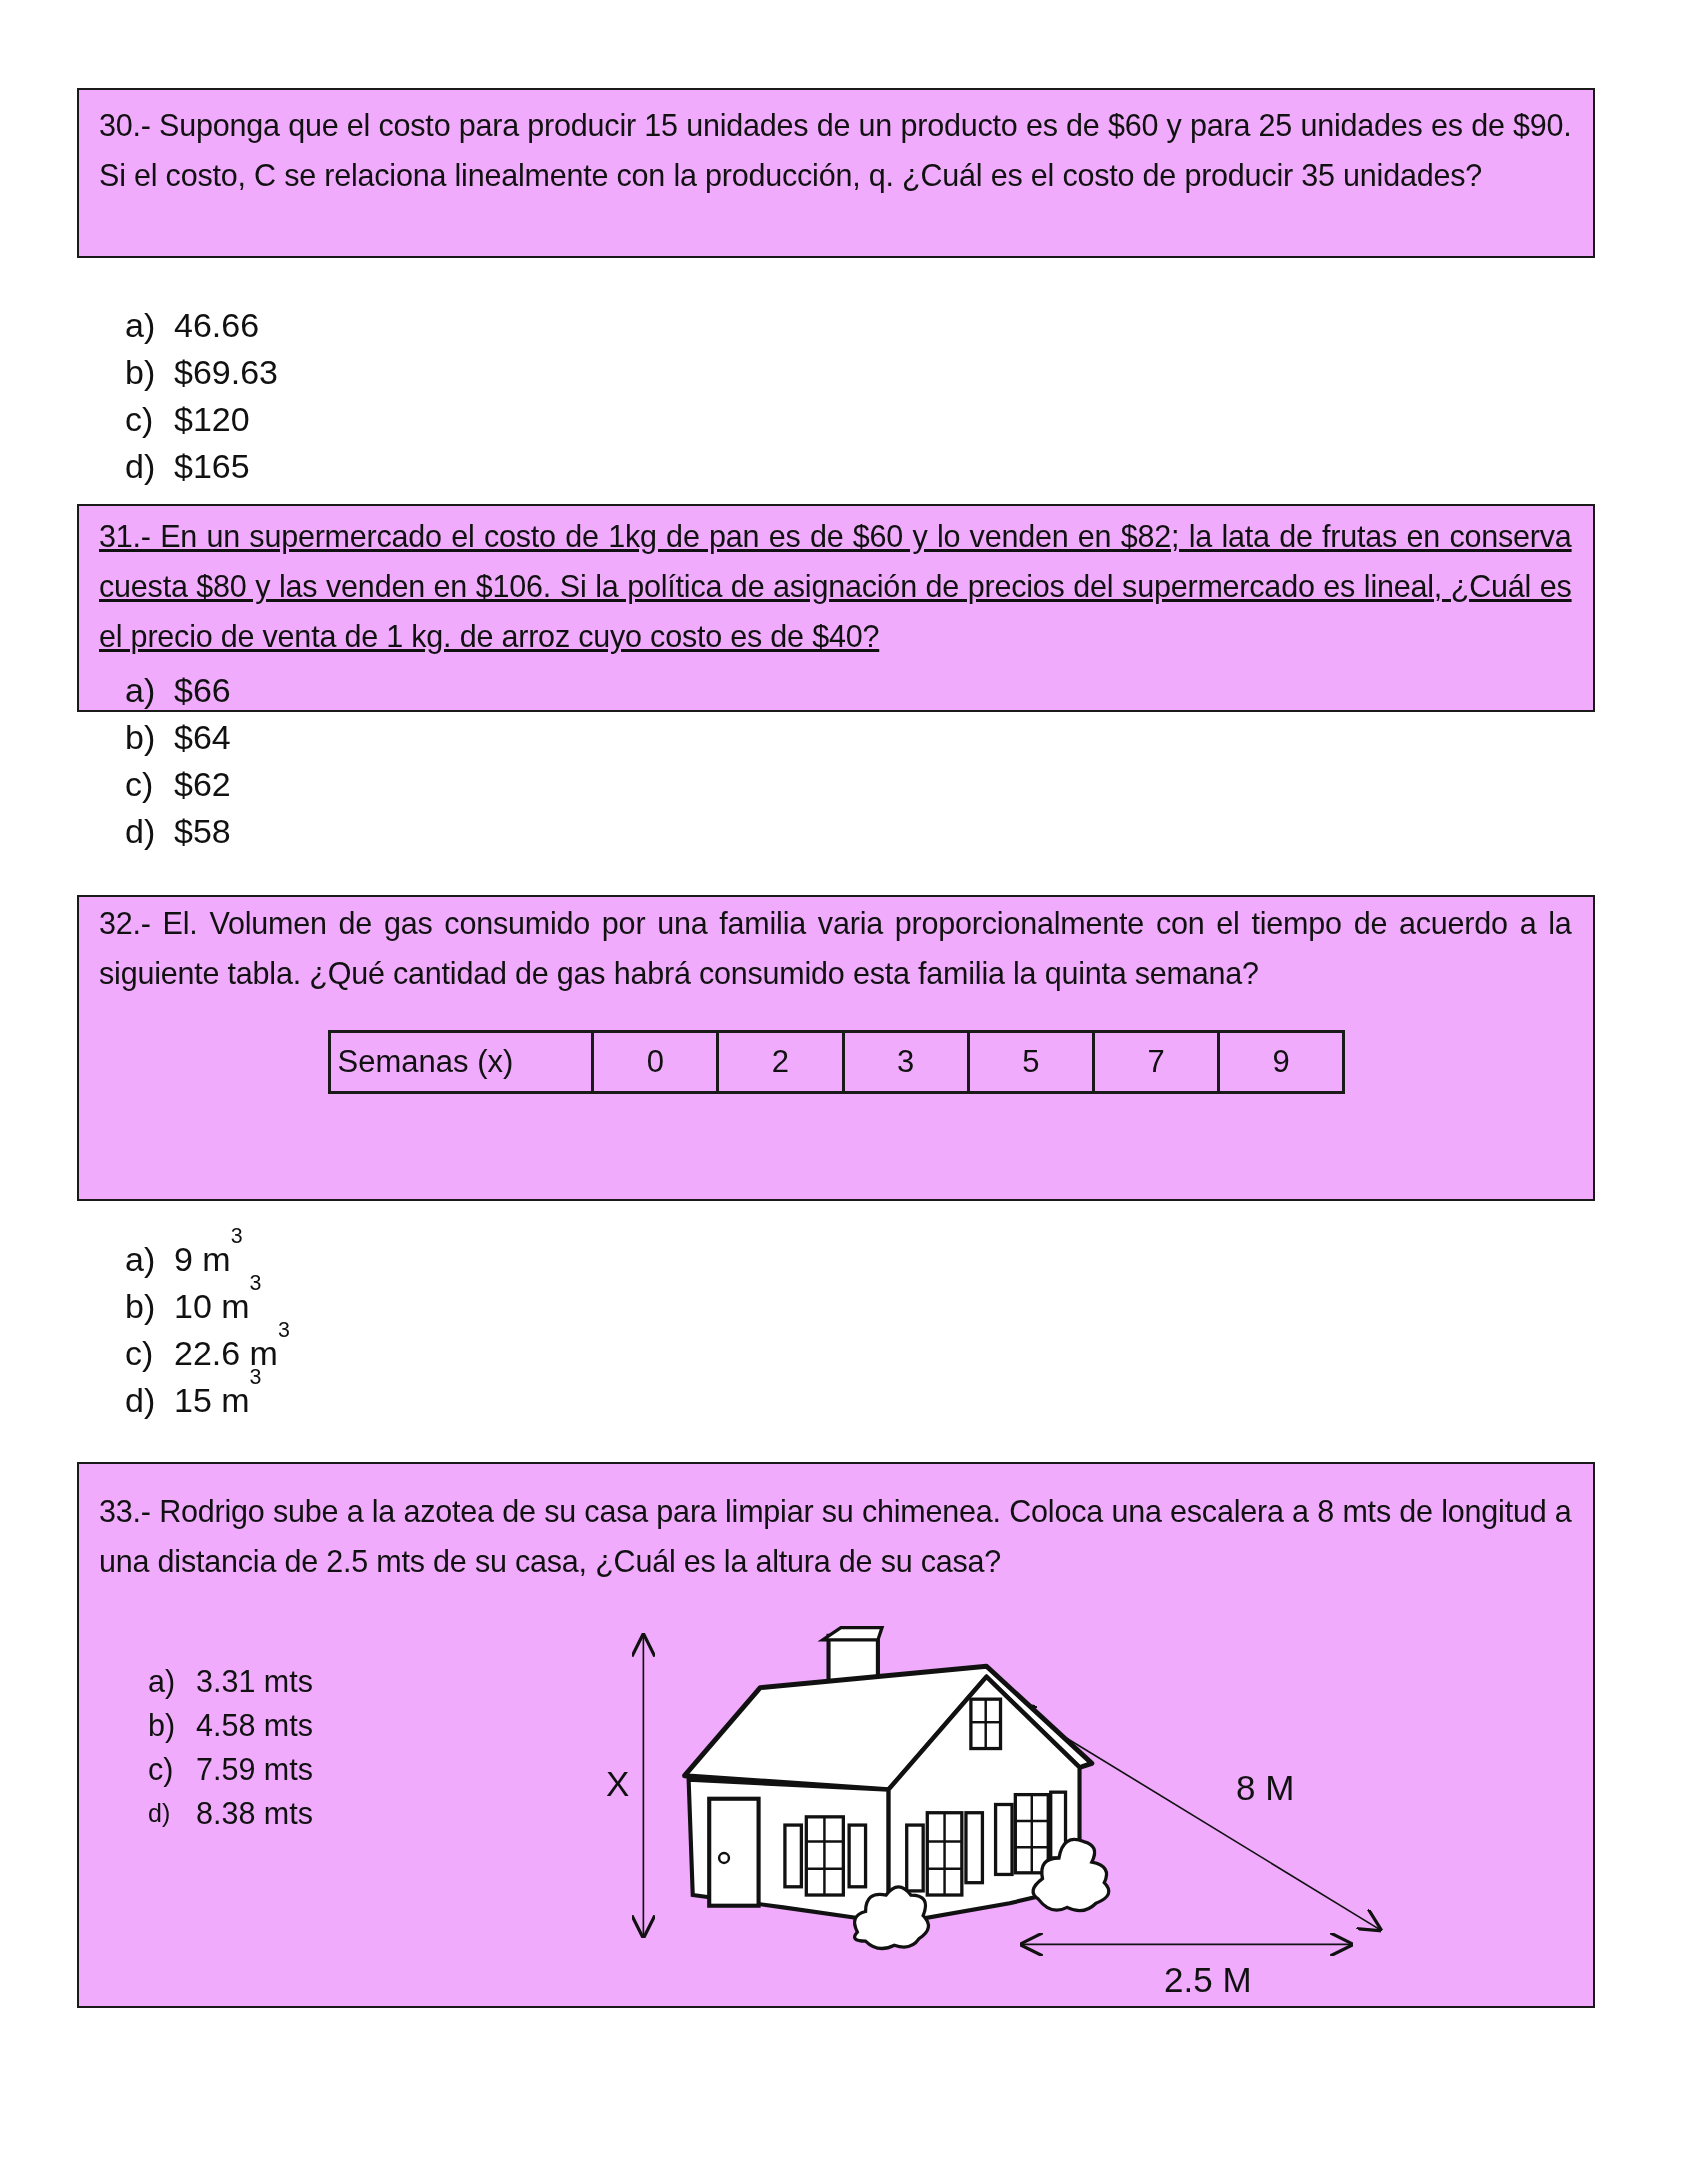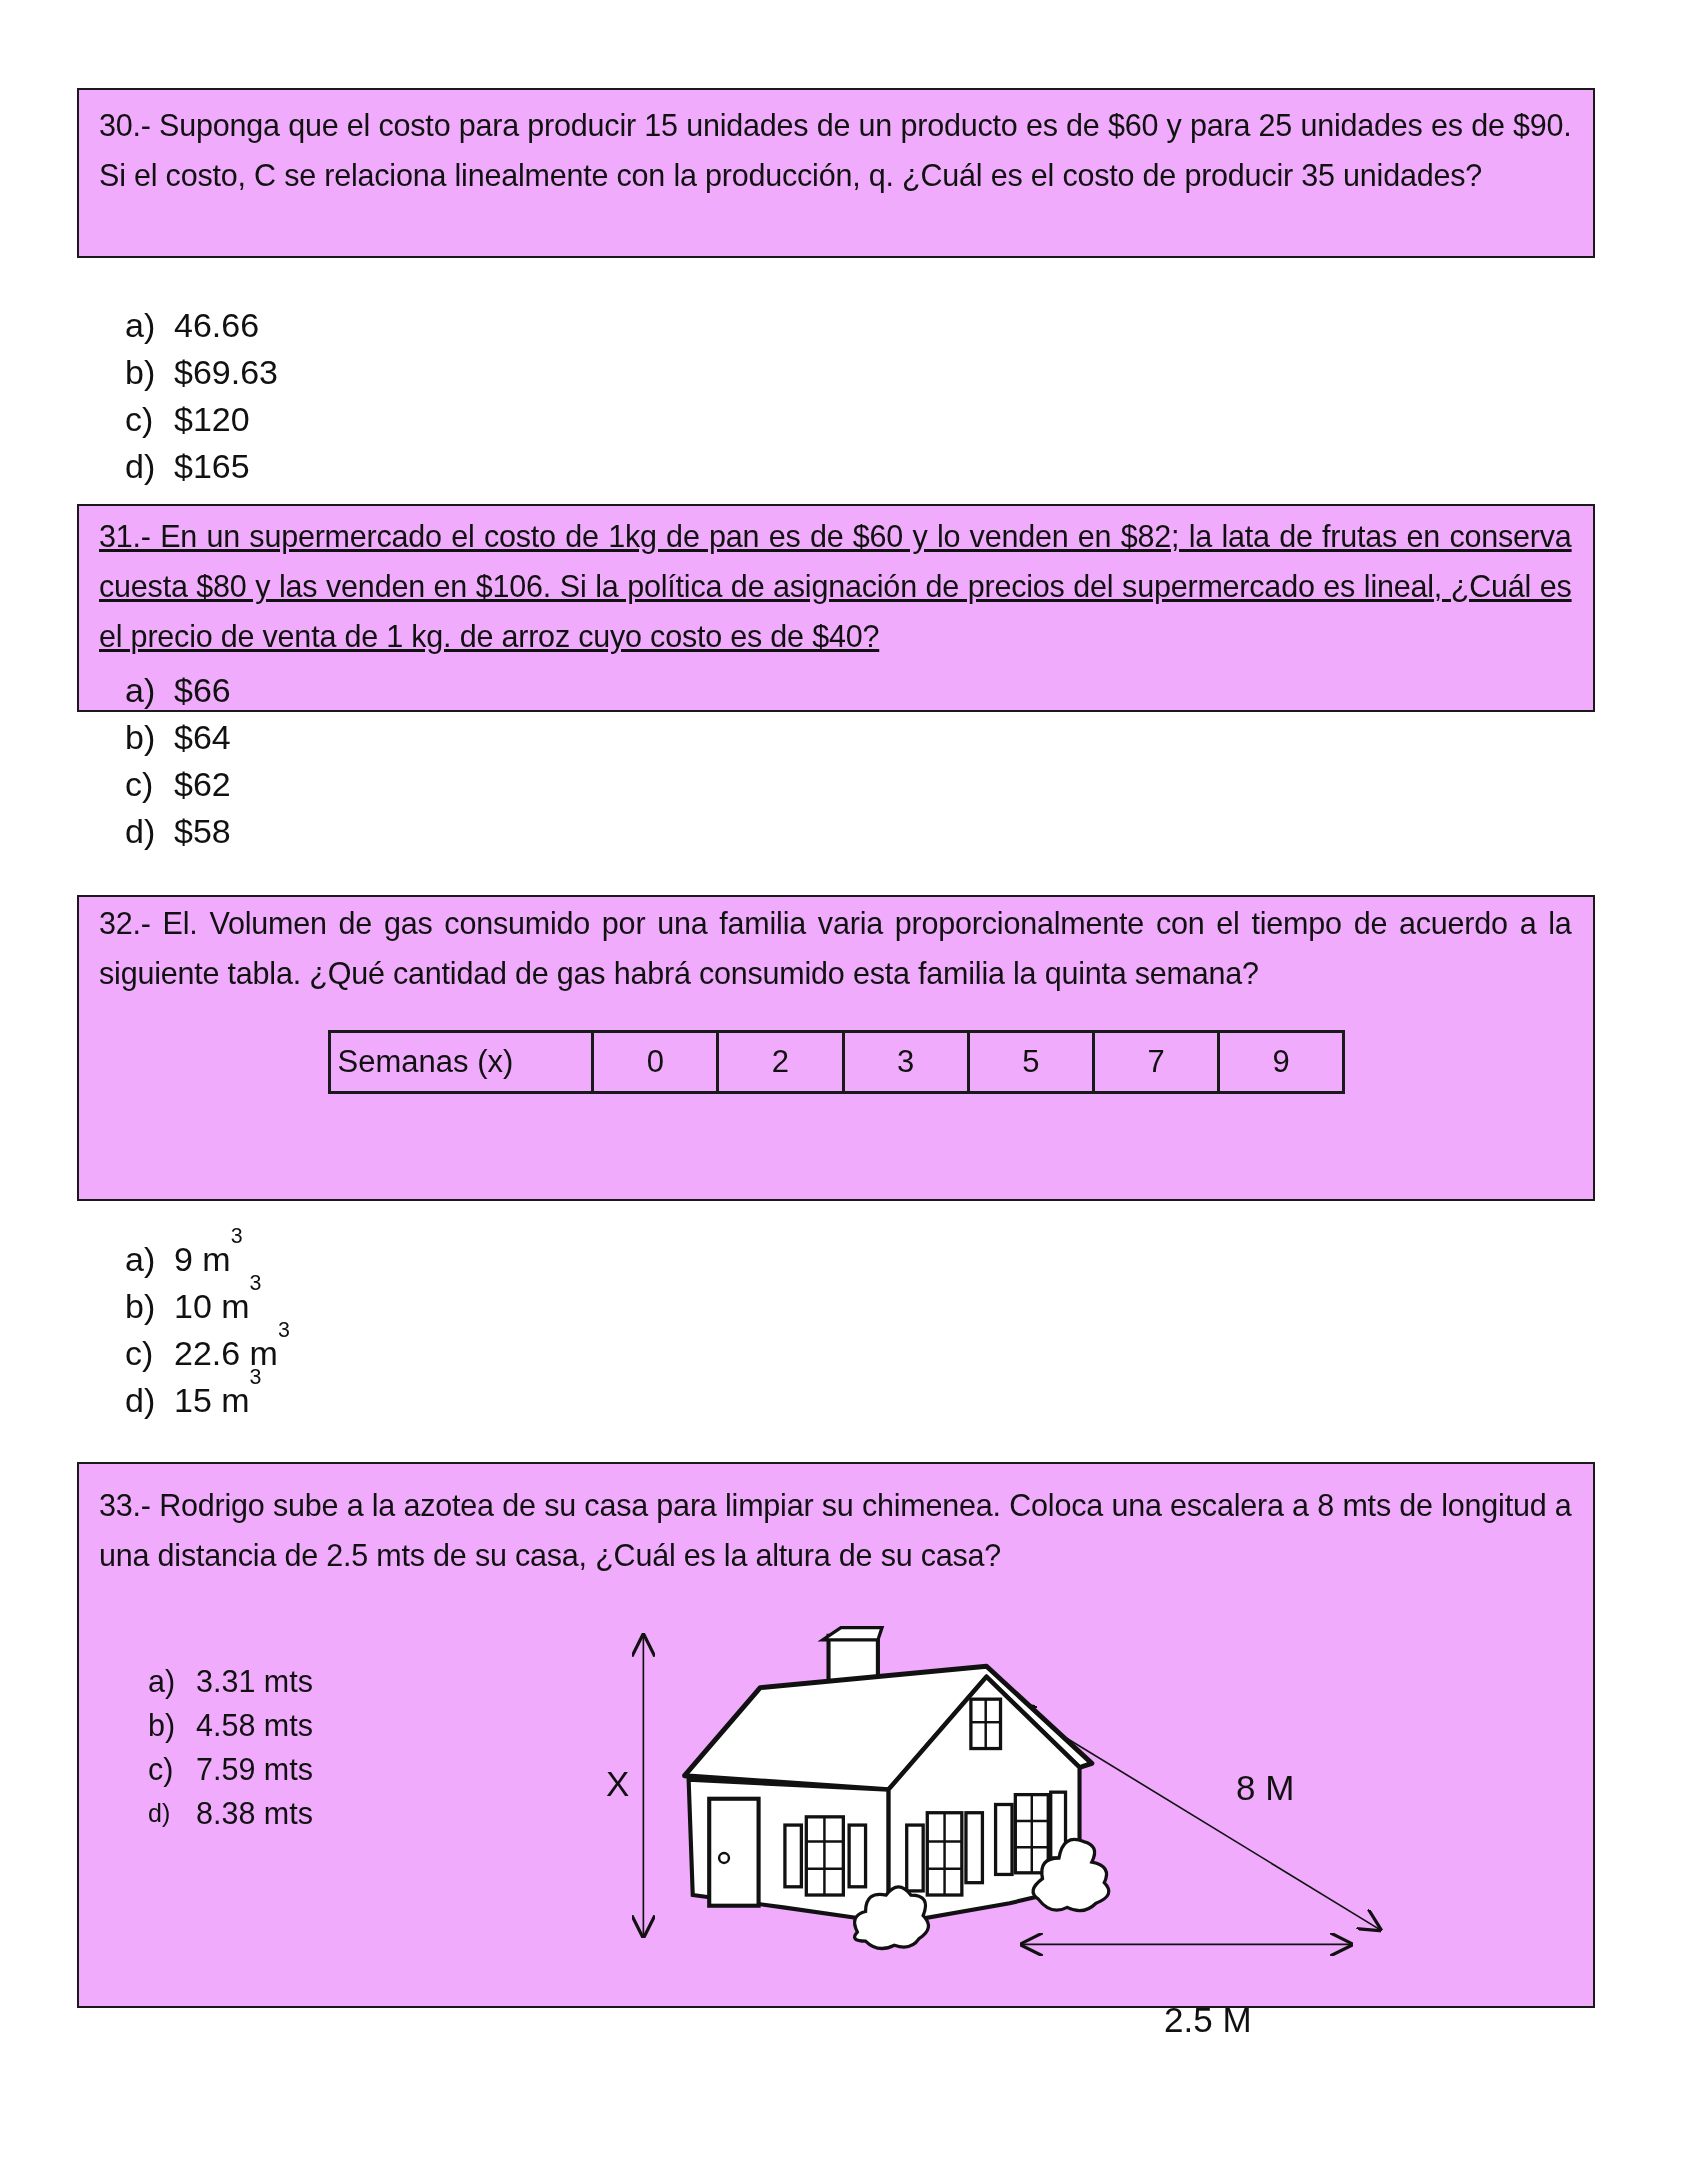--- a/index.html
+++ b/index.html
@@ -111,21 +111,21 @@
       <sup>3</sup>
     </div>
   <div class="opt">
       <span class="lbl">d)</span>
       <span>15 m</span>
       <sup>3</sup>
     </div>
 </div>
 
 <div class="qbox" style="top:1462px; height:546px;">
-  <div class="qtext" style="padding-top:16px;">33.- Rodrigo sube a la azotea de su casa para limpiar su chimenea. Coloca una escalera a 8 mts de longitud a una distancia de 2.5 mts de su casa, ¿Cuál es la altura de su casa?</div>
+  <div class="qtext" style="padding-top:16px;margin-top:6px;">33.- Rodrigo sube a la azotea de su casa para limpiar su chimenea. Coloca una escalera a 8 mts de longitud a una distancia de 2.5 mts de su casa, ¿Cuál es la altura de su casa?</div>
 </div>
 <div class="opts-small" style="top:1659px;">
   <div class="opt">
       <span class="lbl">a)</span>
       <span>3.31 mts</span>
     </div>
   <div class="opt">
       <span class="lbl">b)</span>
       <span>4.58 mts</span>
     </div>
@@ -187,15 +187,15 @@
 
     <rect x="478" y="112" width="36" height="60" fill="#fff" stroke="#111" stroke-width="4"></rect>
     <line x1="496" y1="112" x2="496" y2="172" stroke="#111" stroke-width="3"></line>
     <line x1="478" y1="140" x2="514" y2="140" stroke="#111" stroke-width="3"></line>
 
     <path d="M340,395 q-10,-20 10,-25 q0,-25 25,-20 q15,-20 30,0 q25,0 15,25 q15,15 -5,28 q-10,15 -30,8 q-20,10 -35,-5 q-20,0 -10,-11 z" fill="#fff" stroke="#111" stroke-width="4"></path>
     <path d="M560,355 q-15,-10 5,-25 q-5,-25 20,-25 q5,-30 30,-20 q20,5 10,25 q25,5 15,25 q15,15 -10,25 q-15,15 -35,5 q-20,10 -35,-10 z" fill="#fff" stroke="#111" stroke-width="4"></path>
   </svg>
   <span class="diag-label" style="left:29px; top:157px;">X</span>
   <span class="diag-label" style="left:659px; top:161px;">8 M</span>
-  <span class="diag-label" style="left:587px; top:353px;margin-top:40px;">2.5 M</span>
+  <span class="diag-label" style="left:587px; top:353px;">2.5 M</span>
 </div>
 
 
 </body></html>

